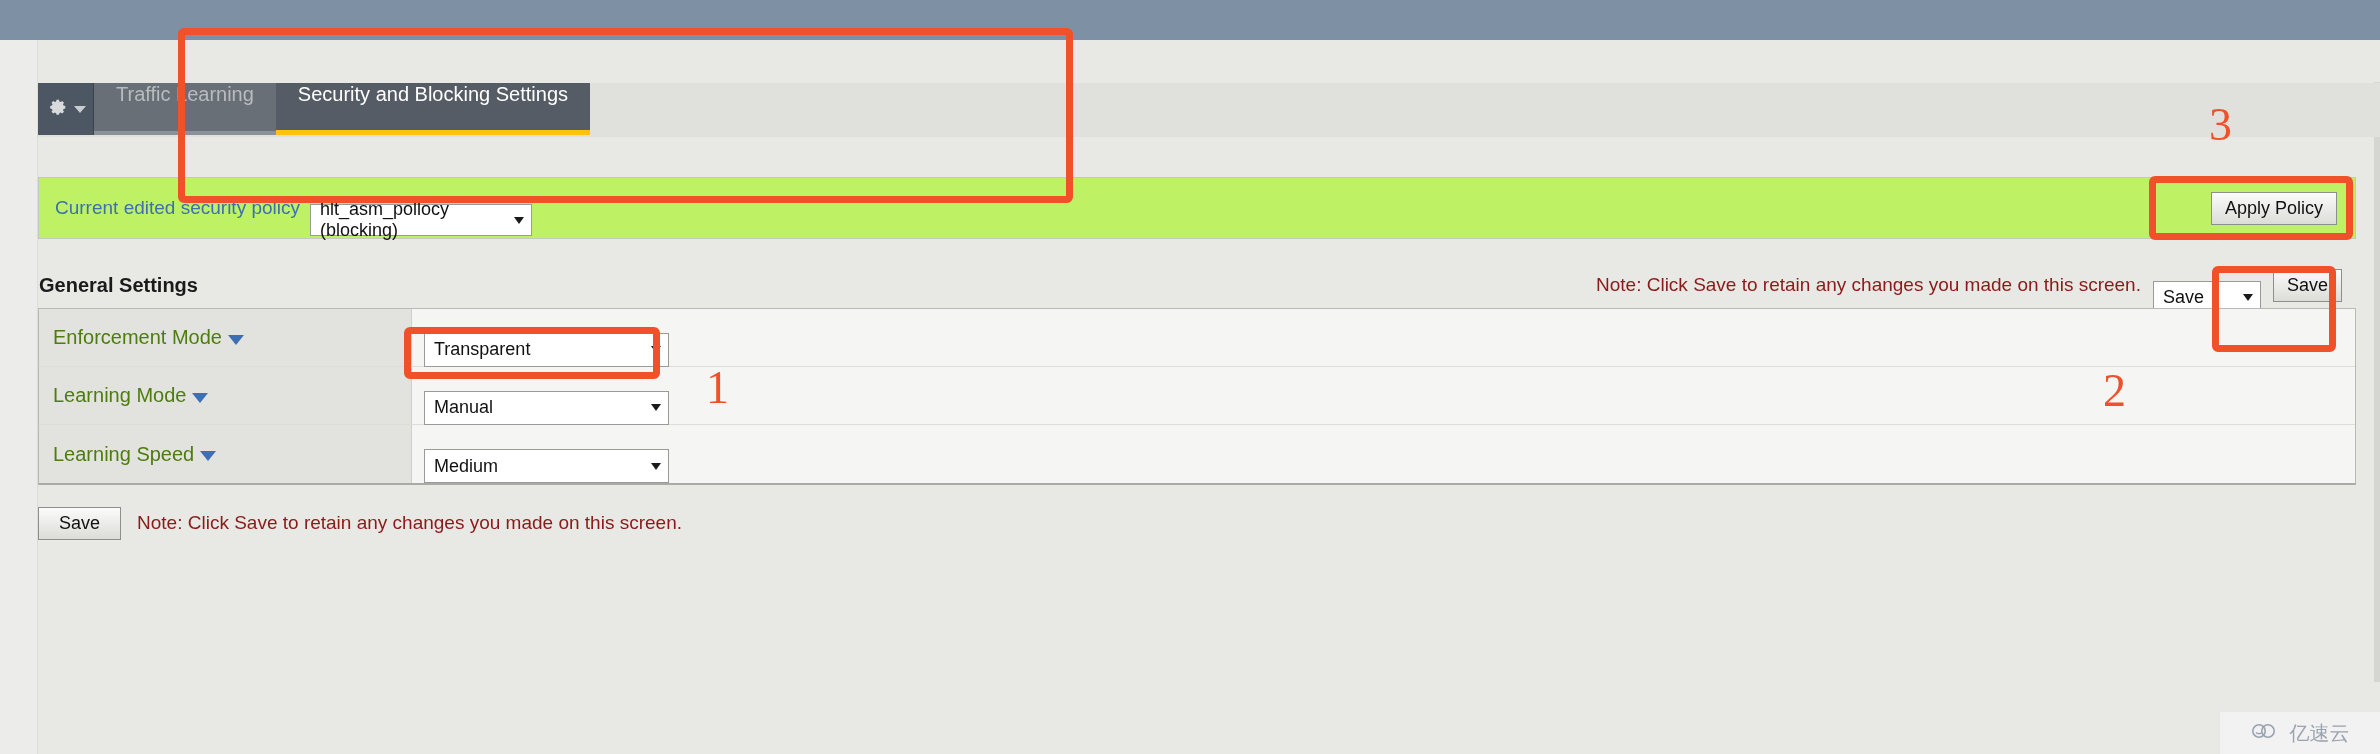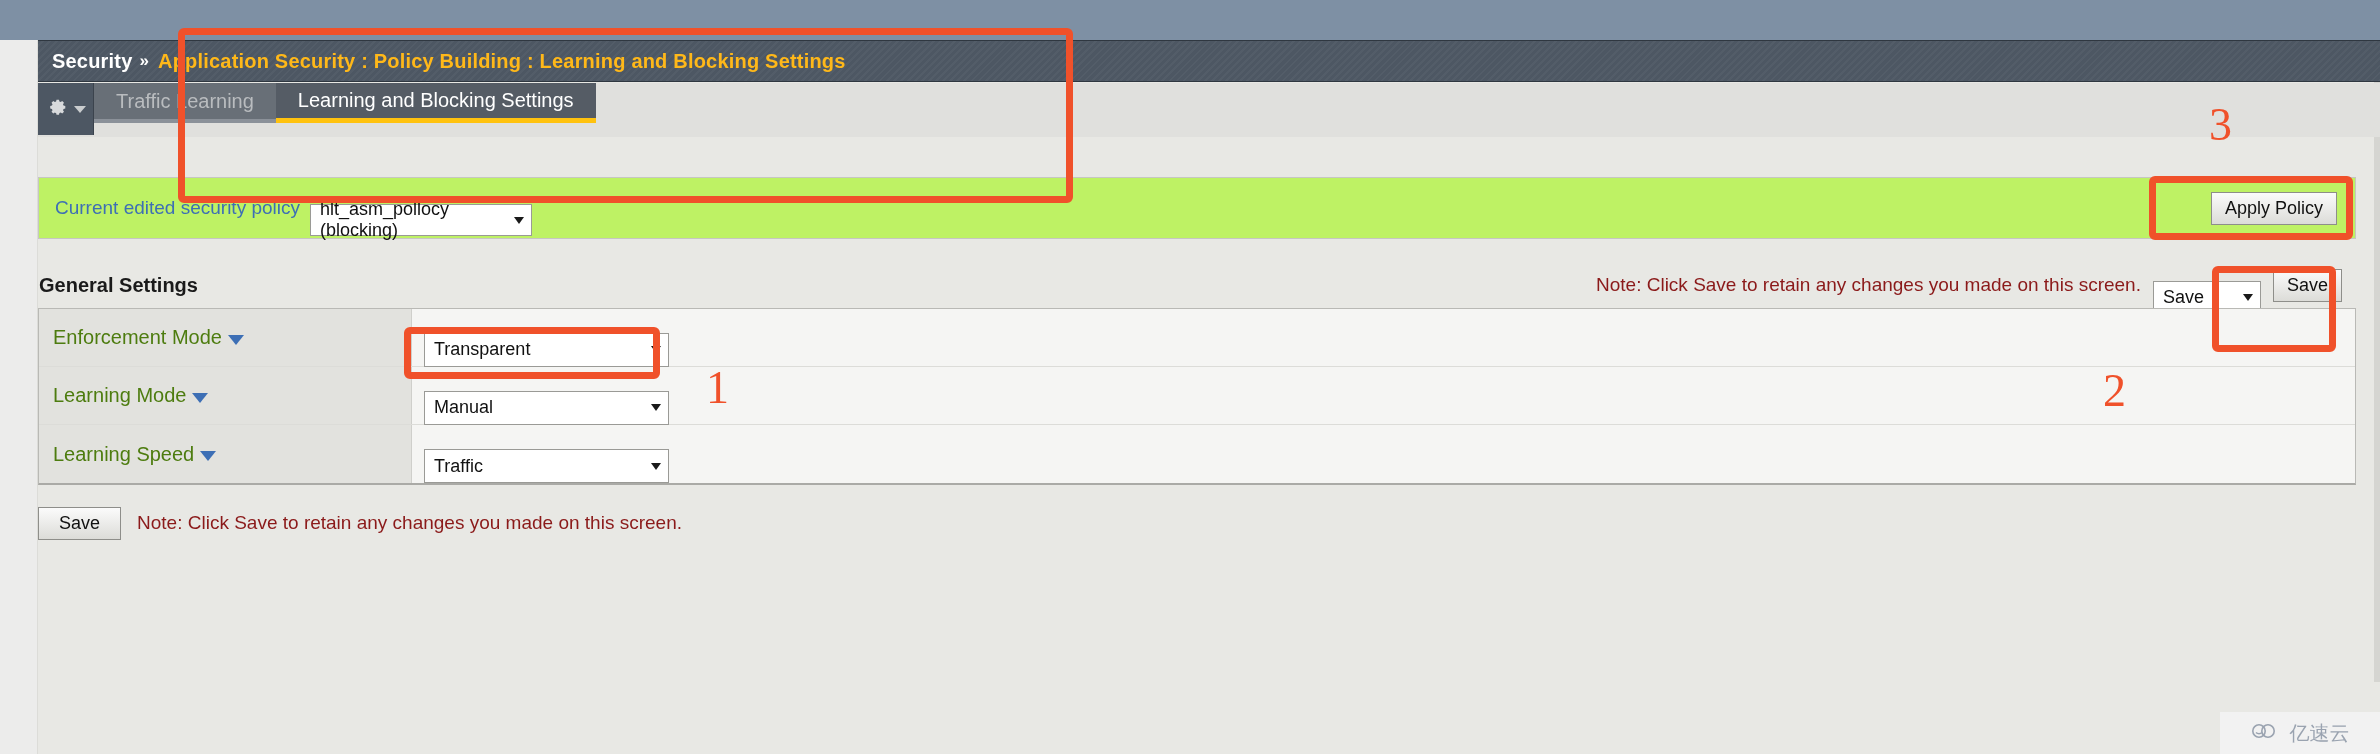--- a/index.html
+++ b/index.html
@@ -89,24 +89,24 @@
     gap: 5px;
   }
   .gear-ico svg { display: block; }
   .caret-sm {
     width: 0; height: 0;
     border-left: 6px solid transparent;
     border-right: 6px solid transparent;
     border-top: 7px solid #c9ccce;
   }
   .tab {
-    height: 40px;
+    height: 52px;
     padding: 0 22px;
     display: flex;
-    align-items: center;
+    align-items: flex-start;
     justify-content: center;
     font-size: 20px;
     position: relative;
   }
   .tab.inactive {
     background: #686f77;
     color: #b9bcbf;
     border-bottom: 4px solid #8b9199;
     min-width: 180px;
   }
@@ -308,41 +308,36 @@
 </style>
 </head>
 <body>
 
 <div id="app">
 
   <div class="top-band"></div>
   <div class="left-gutter"></div>
   <div class="right-rail"></div>
 
-  <div class="crumb-bar">
-    <span class="crumb-root">Security</span>
-    <span class="crumb-sep">»</span>
-    <span class="crumb-current">Application Security : Policy Building : Learning and Blocking Settings</span>
-  </div>
 
   <div class="tab-strip">
     <div class="gear-tab">
       <span class="gear-ico">
         <svg width="24" height="24" viewBox="0 0 24 24">
           <path fill="#d8dadc" d="M12 8.2a3.8 3.8 0 100 7.6 3.8 3.8 0 000-7.6zm0 5.9a2.1 2.1 0 110-4.2 2.1 2.1 0 010 4.2z"></path>
           <path fill="#d8dadc" d="M20.3 13.2l-1.8-.4a6.6 6.6 0 00-.5-1.3l1-1.5-1.8-1.8-1.5 1a6.6 6.6 0 00-1.3-.5l-.4-1.8h-2.5l-.4 1.8c-.45.12-.88.3-1.3.5l-1.5-1-1.8 1.8 1 1.5c-.2.42-.38.85-.5 1.3l-1.8.4v2.5l1.8.4c.12.45.3.88.5 1.3l-1 1.5 1.8 1.8 1.5-1c.42.2.85.38 1.3.5l.4 1.8h2.5l.4-1.8c.45-.12.88-.3 1.3-.5l1.5 1 1.8-1.8-1-1.5c.2-.42.38-.85.5-1.3l1.8-.4z" transform="translate(0,-4.2) scale(1)"></path>
         </svg>
       </span>
       <span class="caret-sm"></span>
     </div>
     <div class="tab inactive">
       <span>Traffic Learning</span>
     </div>
     <div class="tab active">
-      <span>Learning and Blocking Settings</span>
+      <span>Security and Blocking Settings</span>
     </div>
   </div>
 
   <div class="policy-panel">
     <span class="policy-label">Current edited security policy</span>
     <div class="select-box policy-select">
       <span>hlt_asm_pollocy (blocking)</span>
       <span class="caret"></span>
     </div>
     <div class="apply-policy-wrap">
@@ -387,21 +382,21 @@
         </div>
       </div>
     </div>
     <div class="s-row">
       <div class="s-label">
         <span class="s-label-text">Learning Speed</span>
         <span class="lbl-caret"></span>
       </div>
       <div class="s-value">
         <div class="select-box value-select">
-          <span>Traffic</span>
+          <span>Medium</span>
           <span class="caret"></span>
         </div>
       </div>
     </div>
   </div>
 
   <div class="bottom-bar">
     <button class="btn">Save</button>
     <span class="note-text">Note: Click Save to retain any changes you made on this screen.</span>
   </div>

